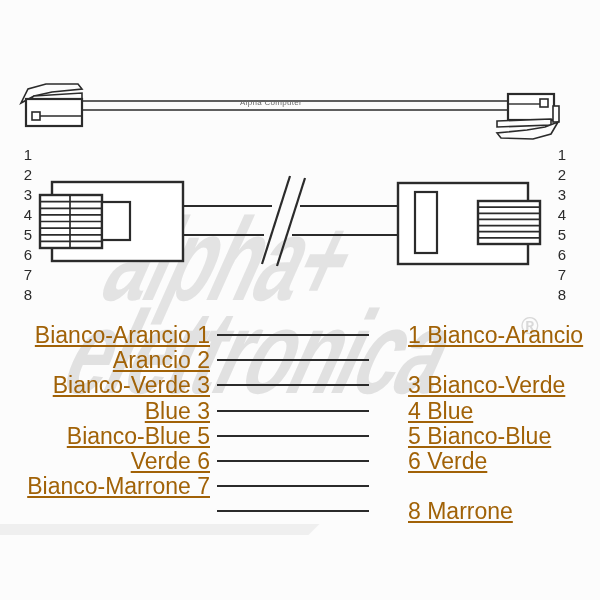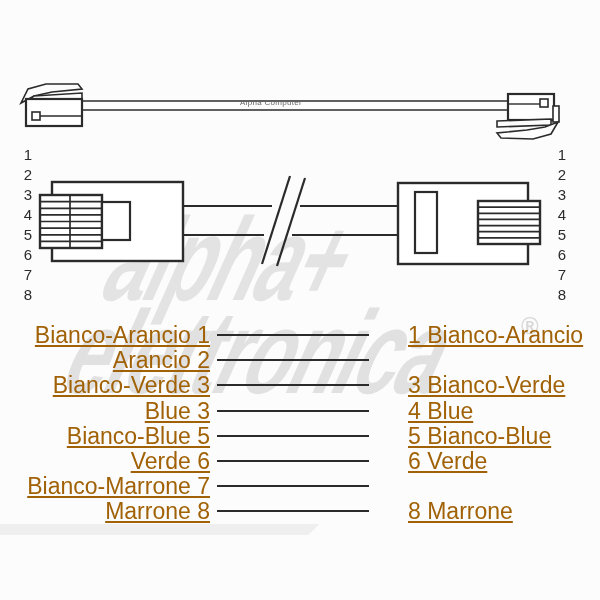--- a/index.html
+++ b/index.html
@@ -138,21 +138,20 @@
   <div class="pin r" style="top:265px">7</div>
   <div class="pin r" style="top:285px">8</div>
 
   <div class="wire-label l" style="top:323px">Bianco-Arancio 1</div>
   <div class="wire-label l" style="top:348px">Arancio 2</div>
   <div class="wire-label l" style="top:373px">Bianco-Verde 3</div>
   <div class="wire-label l" style="top:399px">Blue 3</div>
   <div class="wire-label l" style="top:424px">Bianco-Blue 5</div>
   <div class="wire-label l" style="top:449px">Verde 6</div>
   <div class="wire-label l" style="top:474px">Bianco-Marrone 7</div>
-  <div class="wire-label l" style="top:499px">Marrone 8</div>
 
   <div class="wire-label r" style="top:323px">1 Bianco-Arancio</div>
   <div class="wire-label r" style="top:373px">3 Bianco-Verde</div>
   <div class="wire-label r" style="top:399px">4 Blue</div>
   <div class="wire-label r" style="top:424px">5 Bianco-Blue</div>
   <div class="wire-label r" style="top:449px">6 Verde</div>
   <div class="wire-label r" style="top:499px">8 Marrone</div>
 
 </div>
 

